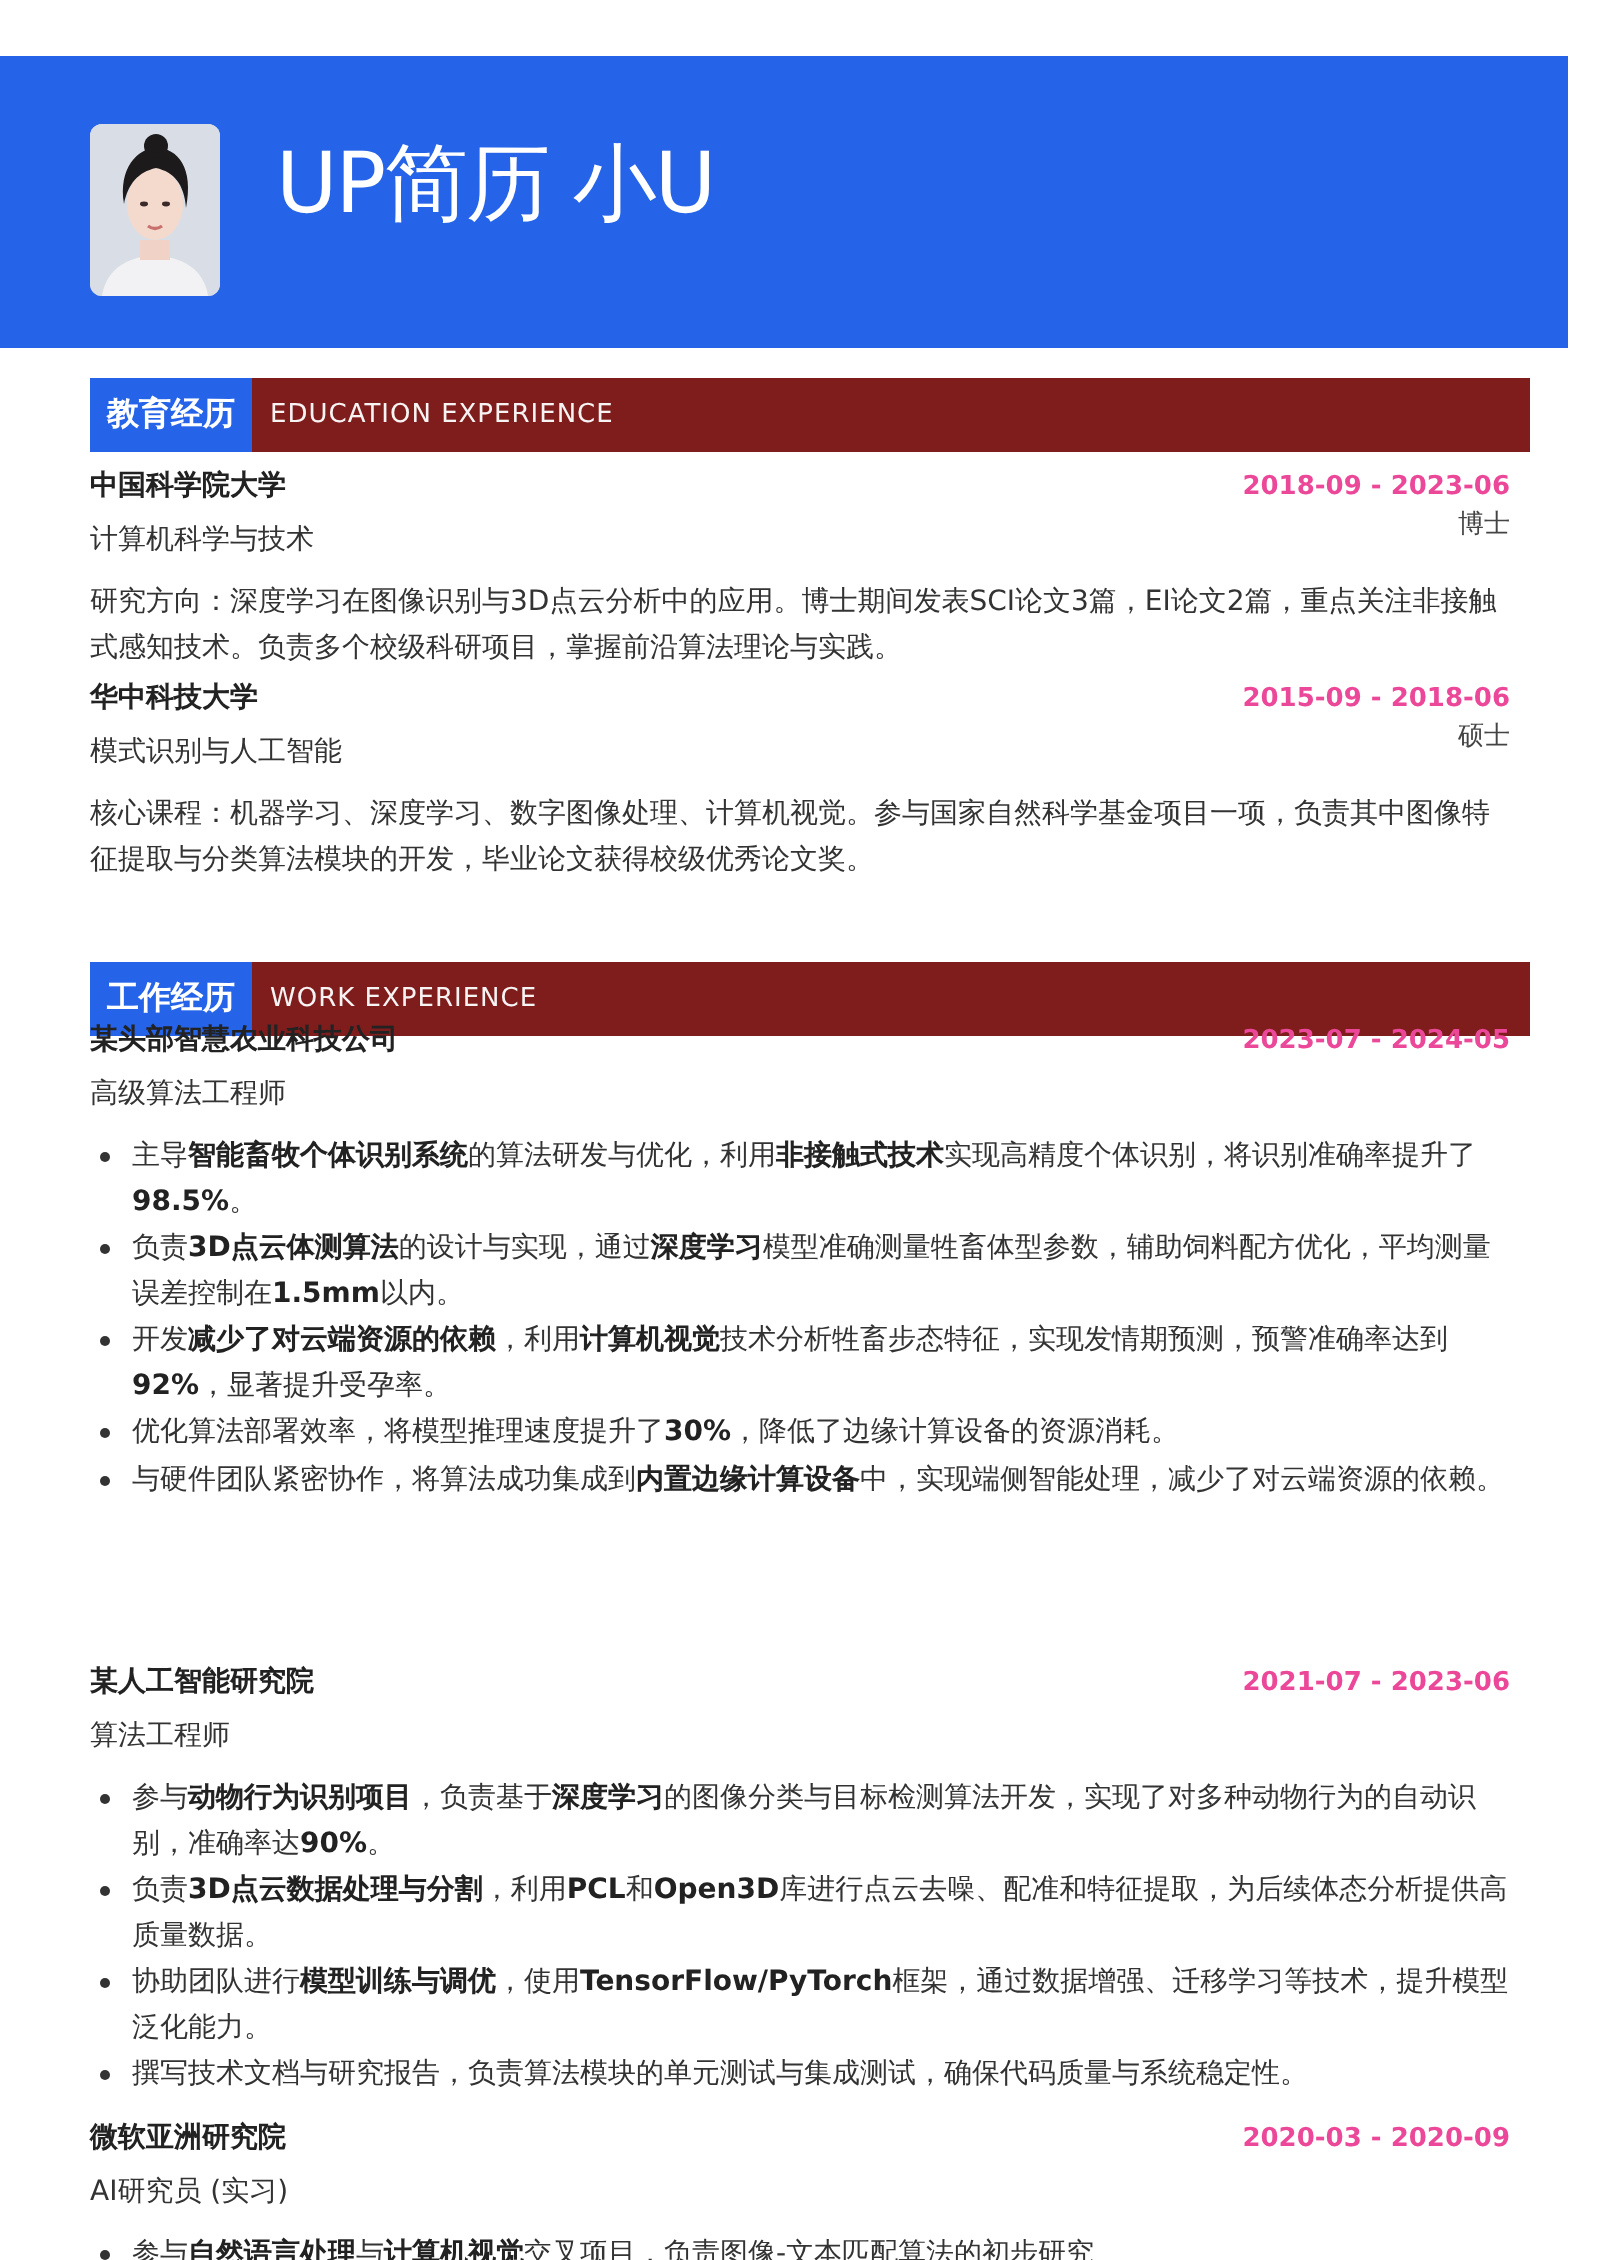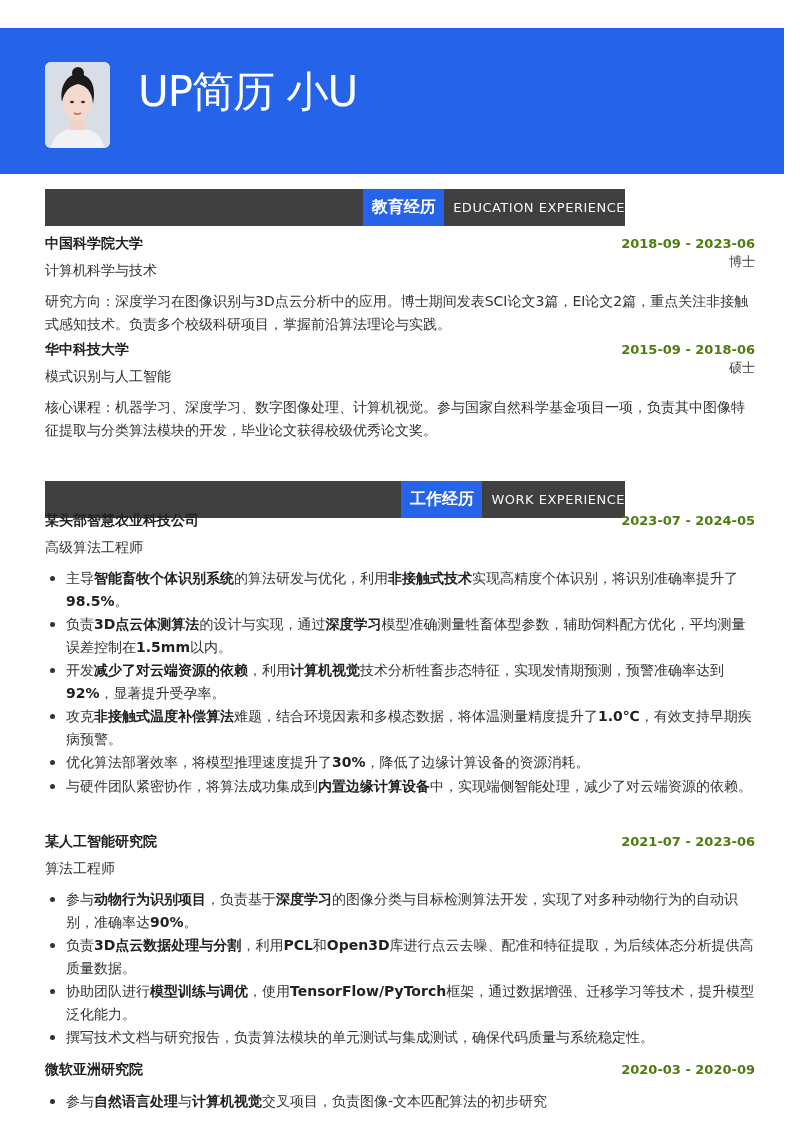--- a/index.html
+++ b/index.html
@@ -22,35 +22,35 @@
   }
   .contacts {
     position: absolute; left: 138px; top: 103px; font-size: 13px; line-height: 18px;
     white-space: nowrap; display: flex;
   }
   .contact { margin-right: 28px; }
   .contact .lbl { color: rgba(255,255,255,0.6); }
   .contact .val { color: #eef3ff; }
 
   .section-head {
-    position: absolute; left: 45px; width: 580px; height: 37px; background: #404040;
-    display: flex; align-items: center; justify-content: flex-end;
+    position: absolute; left: 45px; width: 720px; height: 37px; background: #7f1d1d;
+    display: flex; align-items: center;
   }
   .section-head .cn {
     background: #2563e8; color: #fff; height: 37px; width: 81px;
     font-size: 16px; font-weight: bold; display: flex; align-items: center; justify-content: center;
   }
   .section-head .en {
     color: #ffffff; font-size: 13px; margin-left: 9px; letter-spacing: 0.5px; opacity: 0.95;
   }
 
   .entry { position: absolute; left: 45px; width: 710px; }
   .row { display: flex; justify-content: space-between; align-items: baseline; }
   .org { font-size: 14px; font-weight: bold; color: #222; line-height: 20px; }
-  .date { font-size: 13px; font-weight: bold; color: #4d7c0f; line-height: 20px; }
+  .date { font-size: 13px; font-weight: bold; color: #ec4899; line-height: 20px; }
   .sub { font-size: 14px; color: #333; line-height: 20px; margin-top: 6px; }
   .degree { position: absolute; right: 0; top: 20px; font-size: 13px; color: #444; }
   .desc { font-size: 14px; color: #333; line-height: 22.5px; margin-top: 10px; }
 
   ul.bullets { list-style: none; margin-top: 10px; }
   ul.bullets li { position: relative; padding-left: 21px; font-size: 14px; line-height: 22.5px; color: #333; margin-bottom: 1px; }
   ul.bullets li::before {
     content: ""; position: absolute; left: 5px; top: 9px; width: 5px; height: 5px;
     border-radius: 50%; background: #333;
   }
@@ -109,21 +109,20 @@
 <div class="entry" style="top:510px;">
   <div class="row">
     <div class="org">某头部智慧农业科技公司</div>
     <div class="date">2023-07 - 2024-05</div>
   </div>
   <div class="sub">高级算法工程师</div>
   <ul class="bullets">
       <li>主导<b>智能畜牧个体识别系统</b>的算法研发与优化，利用<b>非接触式技术</b>实现高精度个体识别，将识别准确率提升了<b>98.5%</b>。</li>
       <li>负责<b>3D点云体测算法</b>的设计与实现，通过<b>深度学习</b>模型准确测量牲畜体型参数，辅助饲料配方优化，平均测量误差控制在<b>1.5mm</b>以内。</li>
       <li>开发<b>减少了对云端资源的依赖</b>，利用<b>计算机视觉</b>技术分析牲畜步态特征，实现发情期预测，预警准确率达到<b>92%</b>，显著提升受孕率。</li>
-      <li>攻克<b>非接触式温度补偿算法</b>难题，结合环境因素和多模态数据，将体温测量精度提升了<b>1.0℃</b>，有效支持早期疾病预警。</li>
       <li>优化算法部署效率，将模型推理速度提升了<b>30%</b>，降低了边缘计算设备的资源消耗。</li>
       <li>与硬件团队紧密协作，将算法成功集成到<b>内置边缘计算设备</b>中，实现端侧智能处理，减少了对云端资源的依赖。</li>
     </ul>
 </div>
 
 <div class="entry" style="top:831px;">
   <div class="row">
     <div class="org">某人工智能研究院</div>
     <div class="date">2021-07 - 2023-06</div>
   </div>
@@ -134,16 +133,17 @@
       <li>协助团队进行<b>模型训练与调优</b>，使用<b>TensorFlow/PyTorch</b>框架，通过数据增强、迁移学习等技术，提升模型泛化能力。</li>
       <li>撰写技术文档与研究报告，负责算法模块的单元测试与集成测试，确保代码质量与系统稳定性。</li>
     </ul>
 </div>
 
 <div class="entry" style="top:1059px;">
   <div class="row">
     <div class="org">微软亚洲研究院</div>
     <div class="date">2020-03 - 2020-09</div>
   </div>
+  <div class="sub">AI研究员 (实习)</div>
   <ul class="bullets">
       <li>参与<b>自然语言处理</b>与<b>计算机视觉</b>交叉项目，负责图像-文本匹配算法的初步研究</li>
     </ul>
 </div>
 
 </body></html>

